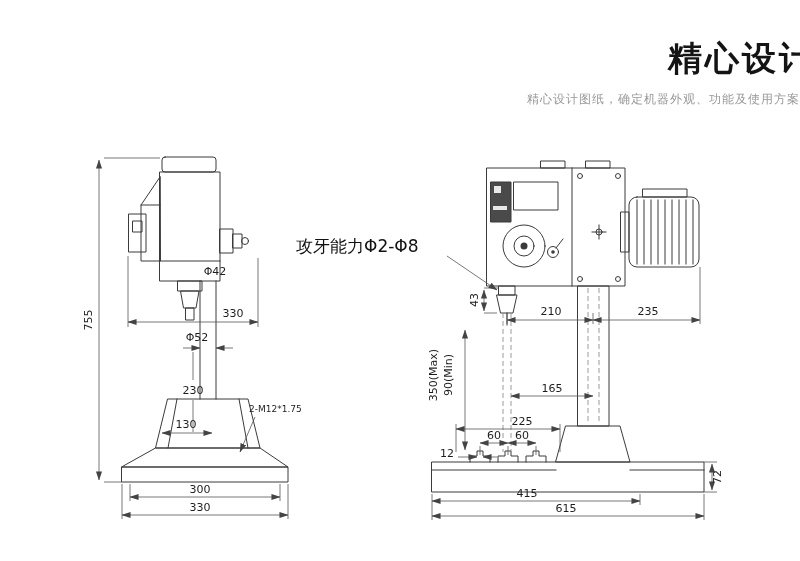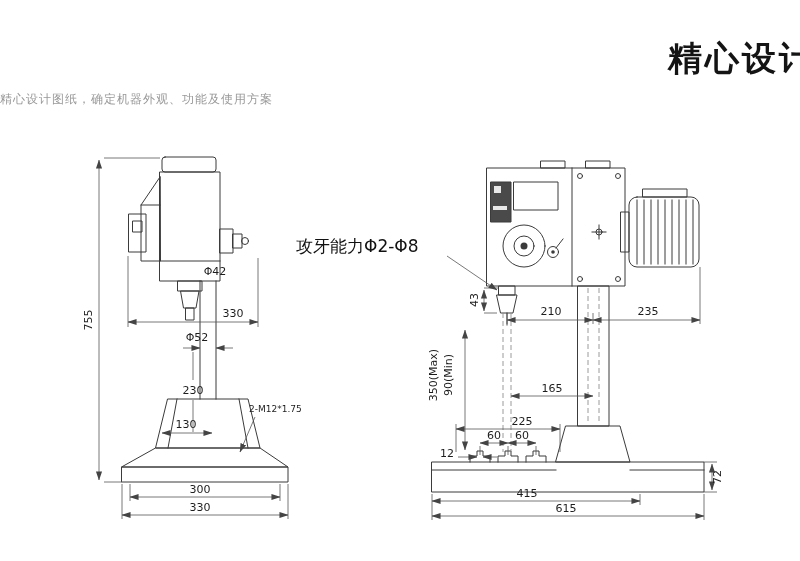--- a/index.html
+++ b/index.html
@@ -1,21 +1,21 @@
 <!DOCTYPE html>
 <html><head>
 <meta charset="utf-8">
 <style>
   * { margin:0; padding:0; box-sizing:border-box; }
   html,body { width:800px; height:561px; background:#fff; }
   body { font-family:"DejaVu Sans","Liberation Sans",sans-serif; }
   .page { position:relative; width:800px; height:561px; background:#ffffff; overflow:hidden; }
   .title { position:absolute; top:36px; left:16px; width:100%; text-align:right;
            font-size:34px; font-weight:bold; color:#141414; letter-spacing:3px; }
-  .subtitle { position:absolute; top:91px; left:0; width:100%; text-align:left;
+  .subtitle { position:absolute; top:91px; left:0; width:100%; text-align:right;
               font-size:12px; color:#999; letter-spacing:1px; }
   svg.drawing { position:absolute; left:0; top:0; }
   .obj { stroke:#3b3b3b; stroke-width:1; fill:none; stroke-linejoin:round; stroke-linecap:square; }
   .obj .dark { fill:#4a4a4a; }
   .obj .lite { fill:#e8e8e8; stroke:none; }
   .obj .darkfill { fill:#3b3b3b; stroke:none; }
   .dash { stroke:#8f8f8f; stroke-width:0.9; stroke-dasharray:5 3; fill:none; }
   .dim { stroke:#555; stroke-width:0.8; fill:none; }
   .dim text { stroke:none; fill:#1d1d1d; font-size:11px; font-family:"DejaVu Sans",sans-serif; }
   .dim text.small { font-size:9px; }

